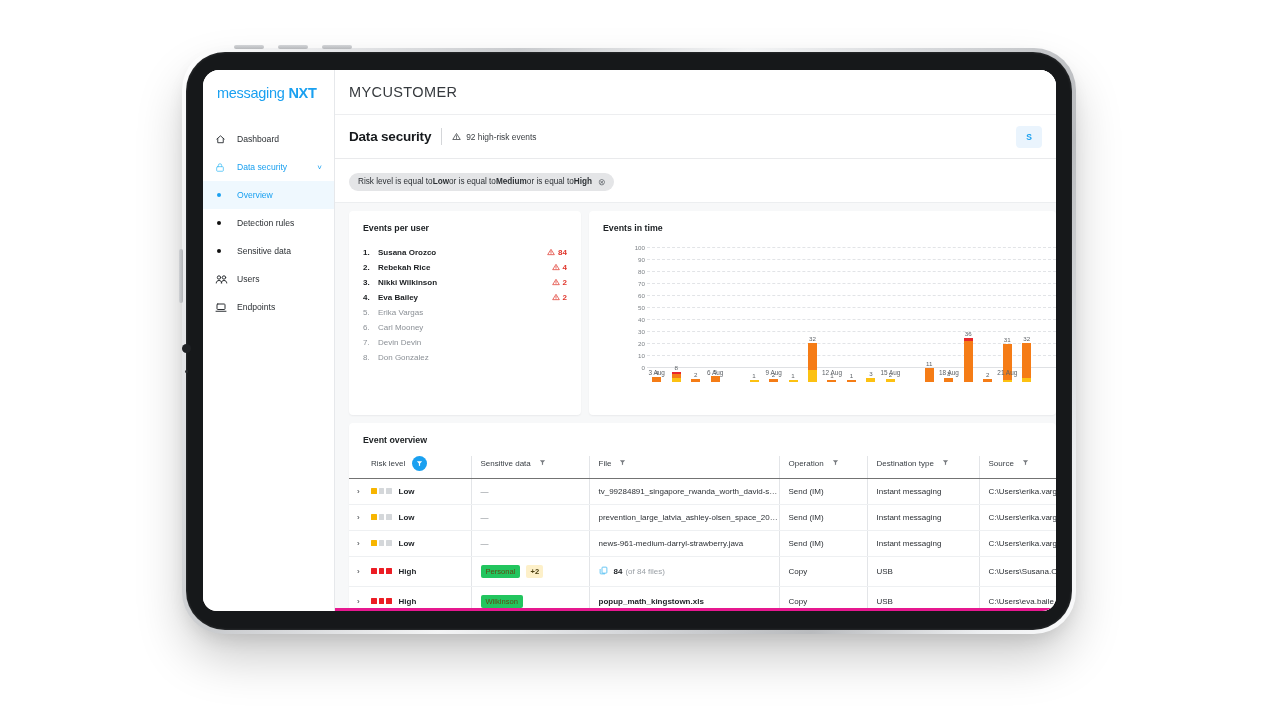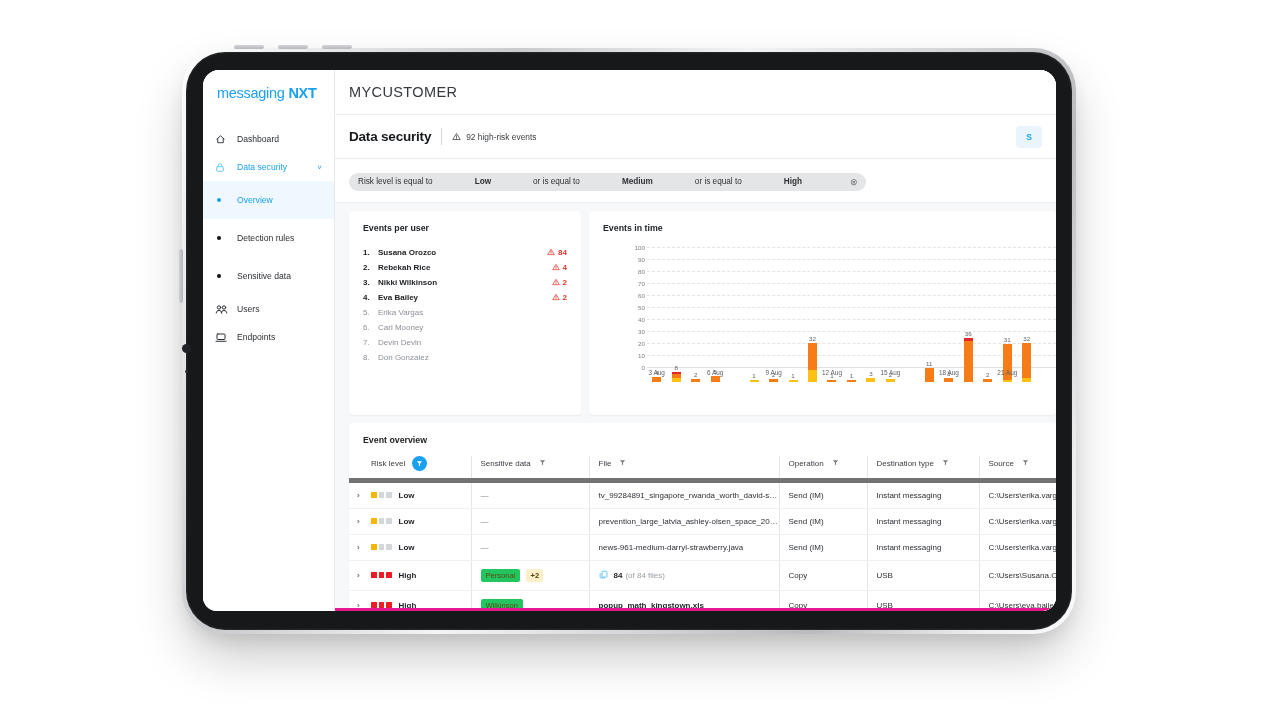--- a/index.html
+++ b/index.html
@@ -69,21 +69,21 @@
   .nav { padding-top: 10px; }
   .nav-item {
     display: flex; align-items: center; height: 28px; padding-left: 12px;
     font-size: 8.6px; color: #2b2f33; cursor: pointer; position: relative;
   }
   .nav-item .ico { width: 17px; display: flex; align-items: center; }
   .nav-item .lbl { margin-left: 5px; white-space: nowrap; }
   .nav-item.active { color: #1aa0f0; }
   .nav-item .chev { position: absolute; right: 12px; font-size: 8px; color: #1aa0f0; }
   .sub-item {
-    display: flex; align-items: center; height: 38px; padding-left: 14px;
+    display: flex; align-items: center; height: 28px; padding-left: 14px;
     font-size: 8.6px; color: #2b2f33; cursor: pointer;
   }
   .sub-item .dot { width: 4px; height: 4px; border-radius: 50%; background: #111; margin-right: 0; }
   .sub-item .lbl { margin-left: 16px; }
   .sub-item.sel { background: #eff8fe; color: #1aa0f0; }
   .sub-item.sel .dot { background: #1aa0f0; }
   svg.i { display: block; }
 
   
   .main { flex: 1; min-width: 0; background: #f7f8f9; height: 541px; display: flex; flex-direction: column; }
@@ -106,21 +106,21 @@
     border: none; border-radius: 4px; padding: 6px 10px; cursor: pointer; white-space: nowrap;
   }
 
   .scroll { flex: 1; overflow: hidden; position: relative; }
 
   .filterbar {
     background: #fff; padding: 11px 14px; border-bottom: 1px solid #eceef0;
   }
   .chip {
     display: inline-flex; align-items: center; background: #e4e5e7; color: #2d3135;
-    border-radius: 11px; font-size: 8.2px; padding: 4px 9px; cursor: pointer; gap: 42px;
+    border-radius: 11px; font-size: 8.2px; padding: 4px 9px; cursor: pointer;
   }
   .chip b { font-weight: 700; }
   .chip .x { margin-left: 6px; color: #6b7075; font-size: 9px; }
 
   .cards { display: flex; gap: 8px; padding: 8px 0 0 14px; }
   .card { background: #fff; border-radius: 4px; box-shadow: 0 1px 2px rgba(16,24,40,.06); }
   .card-title { font-size: 8.8px; font-weight: 700; color: #202427; }
 
   
   .card-users { width: 232px; flex: 0 0 232px; padding: 12px 14px 14px; height: 204px; }
@@ -150,21 +150,21 @@
   .seg-low { background: #fcc112; }
   .xlabels { position: absolute; left: 22px; right: 0; top: 122px; height: 14px; }
   .xlab { position: absolute; font-size: 6.4px; color: #5d6267; transform: translateX(-50%); white-space: nowrap; }
 
   
   .card-table { margin: 8px 0 0 14px; padding: 12px 0 0 0; }
   .ct-title { padding: 0 14px 0 14px; font-size: 8.8px; font-weight: 700; color: #202427; }
   table.evt { width: 100%; border-collapse: collapse; margin-top: 11px; table-layout: fixed; }
   table.evt th {
     font-size: 8px; font-weight: 400; color: #3b4046; text-align: left;
-    padding: 0 0 7px 0; border-bottom: 5px solid #737373; vertical-align: middle; white-space: nowrap;
+    padding: 0 0 7px 0; border-bottom: 1px solid #737373; vertical-align: middle; white-space: nowrap;
   }
   table.evt td {
     font-size: 8px; color: #2c3035; padding: 8px 0; border-bottom: 1px solid #eef0f2;
     white-space: nowrap; overflow: hidden; text-overflow: ellipsis; vertical-align: middle;
   }
   .th-in { display: flex; align-items: center; }
   .th-in .flt { margin-left: 8px; opacity: .75; cursor: pointer; }
   .th-sep { border-left: 1px solid #e3e5e8; padding-left: 9px !important; }
   .fbtn-on {
     width: 15px; height: 15px; border-radius: 50%; background: #1aa0f0;

